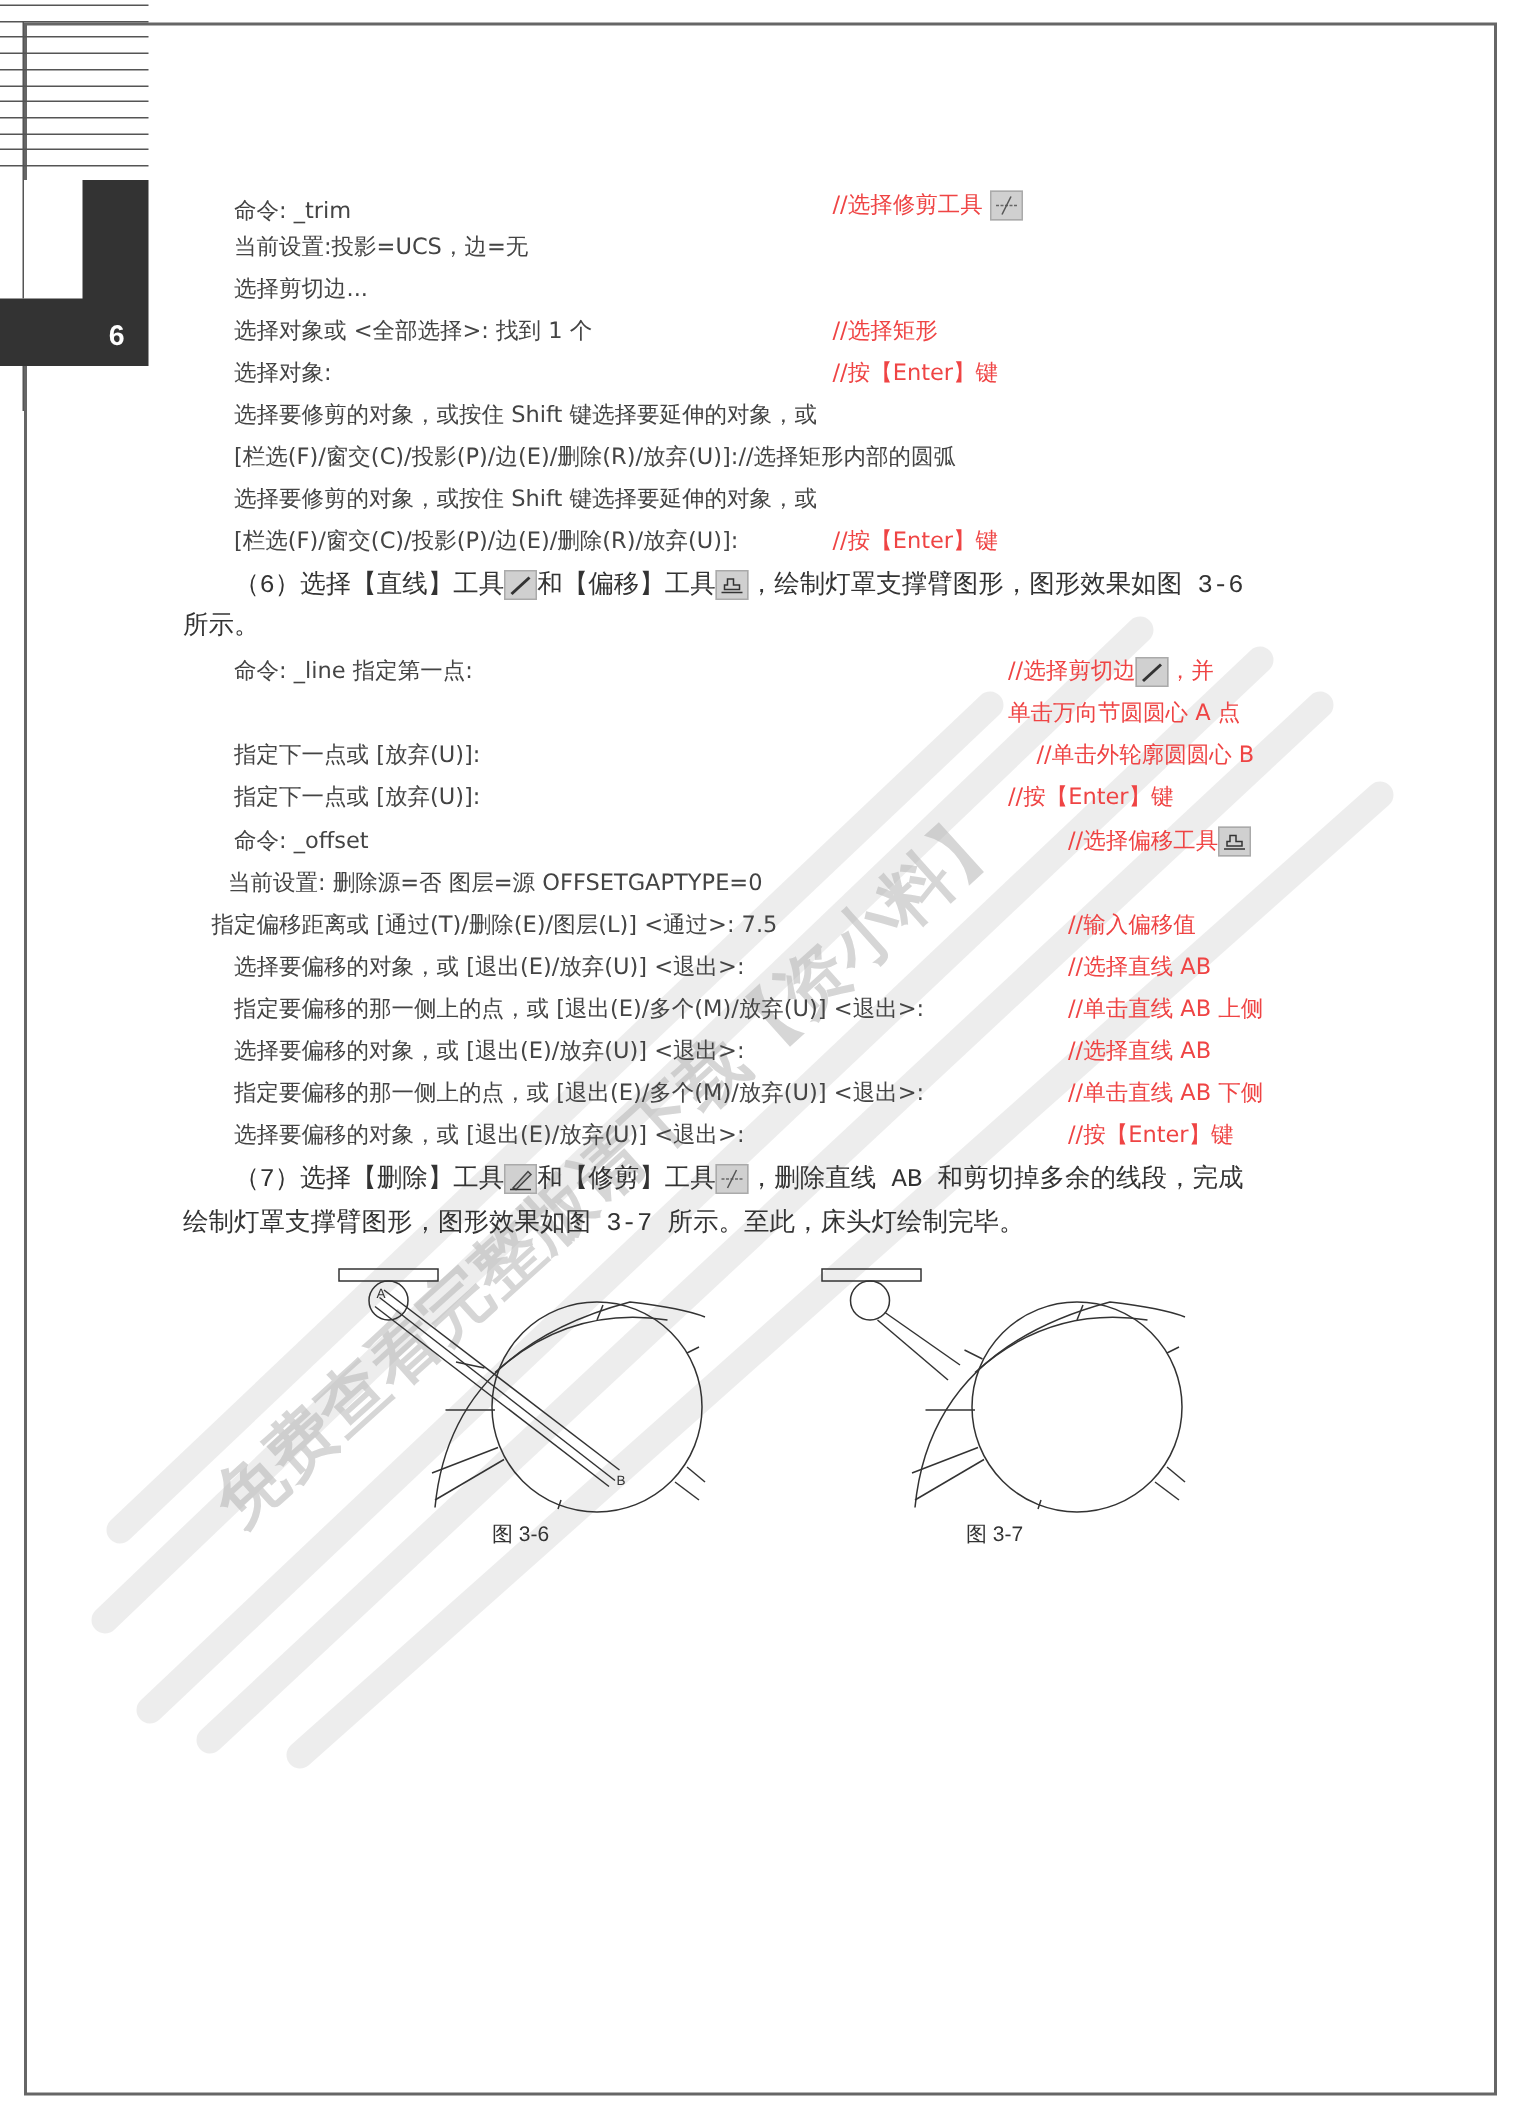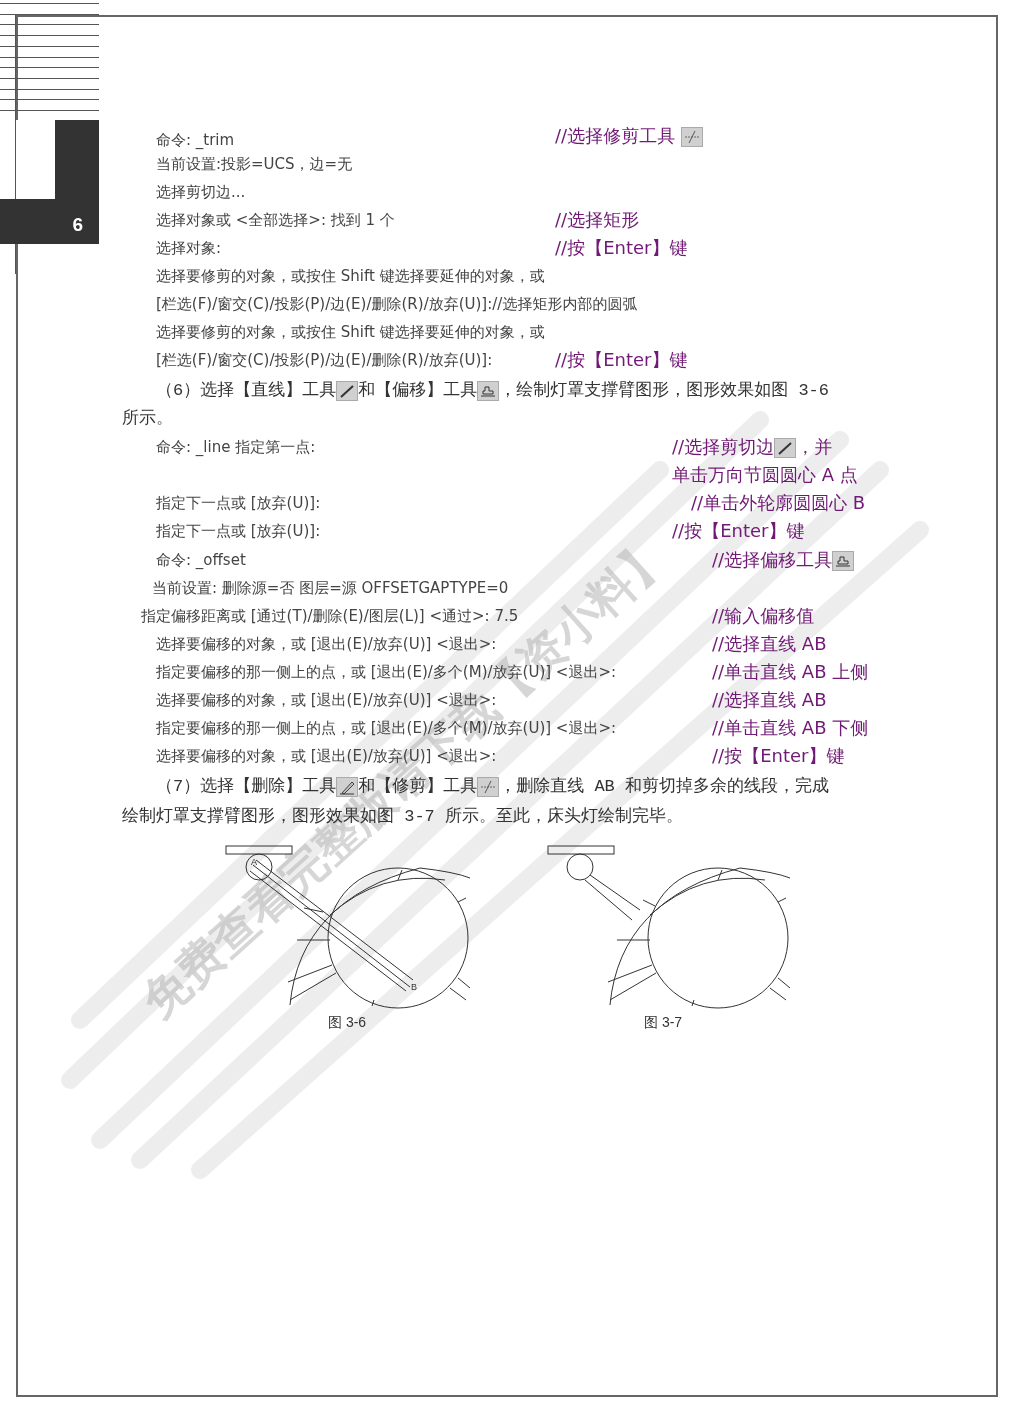--- a/index.html
+++ b/index.html
@@ -21,21 +21,21 @@
   .chapter-num { position: absolute; right: 16px; bottom: 8px; color: #fff; font-weight: bold;
                  font-size: 19px; font-family: "Liberation Sans", sans-serif; }
   .left-vline { position: absolute; left: 15px; top: 14px; width: 1px; height: 260px; background: #555; }
 
   
   .watermark { position: absolute; left: 60px; top: 380px; width: 900px; height: 800px; pointer-events: none; }
 
   
   .code-line { position: absolute; font-size: 15px; color: #444; white-space: nowrap;
                font-family: "DejaVu Sans", "Liberation Sans", sans-serif; line-height: 20px; }
-  .comment { position: absolute; font-size: 18px; color: #701a75; white-space: nowrap; line-height: 20px; }
+  .comment { position: absolute; font-size: 15px; color: #ef4444; white-space: nowrap; line-height: 20px; }
   .para { position: absolute; font-size: 17px; color: #333; white-space: nowrap; line-height: 22px;
           font-family: Liberation Mono, monospace; }
 
   .tool-icon { display: inline-block; width: 22px; height: 20px; background: #d0d0d0;
                border: 1px solid #aaa; vertical-align: middle; position: relative; box-sizing: border-box; }
   .tool-icon svg { position: absolute; left: 1px; top: 1px; }
 
   .fig-caption { position: absolute; font-size: 14px; color: #333; font-family: "Liberation Sans", sans-serif; }
 </style>
 </head>

